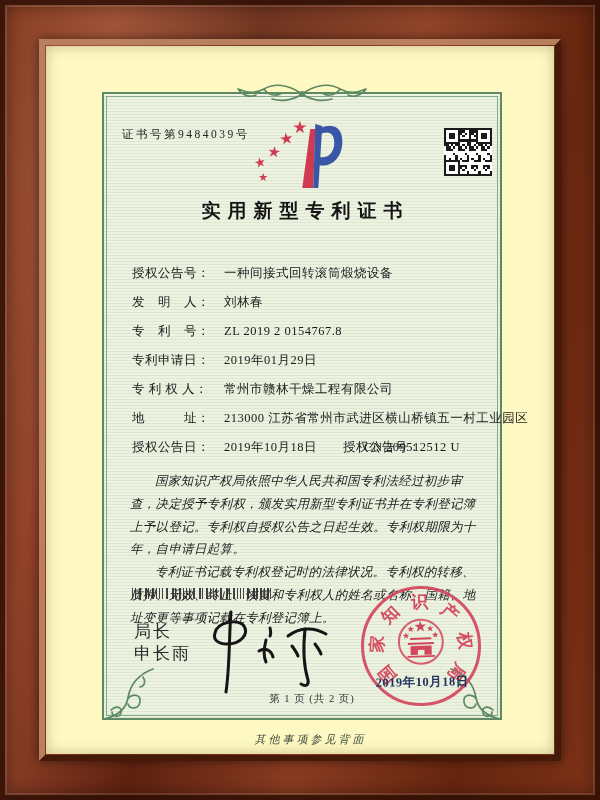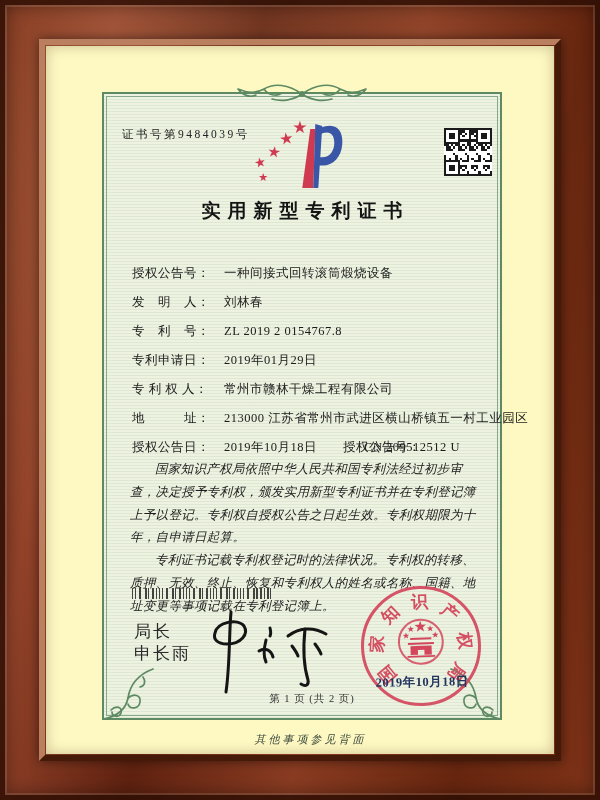--- a/index.html
+++ b/index.html
@@ -57,21 +57,21 @@
     font-size:19px;font-weight:600;color:#141414;letter-spacing:7px;text-indent:7px;
   }
   
   .fields{position:absolute;left:28px;right:14px;top:170px;display:flex;flex-direction:column;gap:11px;
     font-size:12.5px;color:#1b1b1b;}
   .frow{display:flex;line-height:18px;white-space:nowrap;}
   .flabel{min-width:92px;letter-spacing:.5px;}
   .fvalue{letter-spacing:.5px;}
   .grant .fvalue{margin-right:26px;}
   
-  .paras{position:absolute;left:26px;right:20px;top:364px;
+  .paras{position:absolute;left:26px;right:20px;top:376px;
     font-style:italic;font-size:12.5px;line-height:1.82;color:#1c1c1c;letter-spacing:.3px;}
   .paras p{margin:0;text-indent:2em;}
   
   .barcode{position:absolute;left:28px;top:494px;width:142px;height:11px;opacity:.88;
     background:repeating-linear-gradient(90deg,#2b2b2b 0 1.5px,transparent 1.5px 3px,#2b2b2b 3px 4px,transparent 4px 6.8px,#2b2b2b 6.8px 9px,transparent 9px 10.6px,#2b2b2b 10.6px 11.3px,transparent 11.3px 13.5px);}
   .signer{position:absolute;left:30px;top:527px;font-family:Liberation Sans, sans-serif;
     font-size:17px;color:#2a2a2a;line-height:22px;letter-spacing:2px;}
   .signature{position:absolute;left:98px;top:512px;}
   
   .seal{position:absolute;left:255px;top:490px;width:124px;height:124px;transform:rotate(-2deg);}

